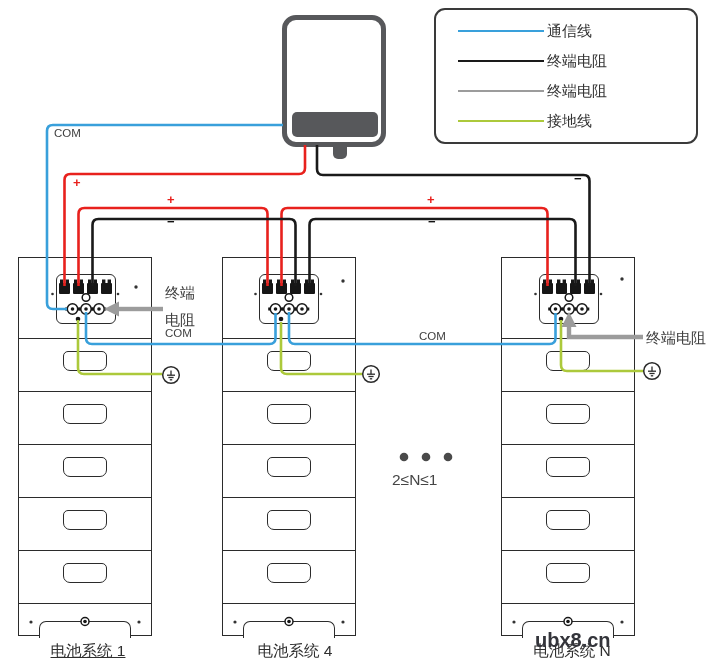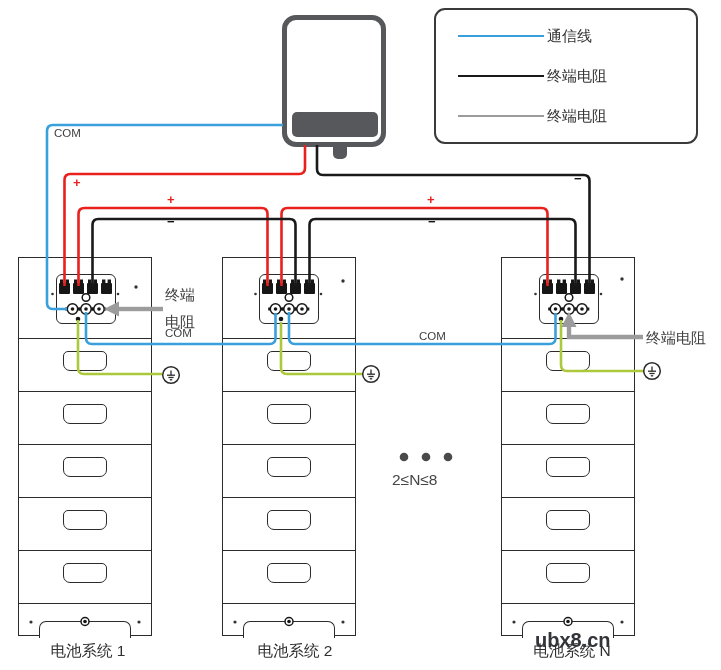--- a/index.html
+++ b/index.html
@@ -51,21 +51,21 @@
   .conn{fill:#fff;stroke:#161616;stroke-width:1.5px;}
   .dotc{fill:#161616;}
   .scrw{fill:#333;}
   .arrow{fill:var(--c-resistor);}
   .arrow-shaft{stroke:var(--c-resistor);stroke-width:4.4px;fill:none;}
   
   .lbl{position:absolute;white-space:nowrap;color:var(--c-text);}
   .lbl-com{font-size:11.5px;}
   .sign{font-size:13px;font-weight:bold;line-height:10px;}
   .sign-pos{color:var(--c-positive);} .sign-neg{color:#111;}
-  .tr-two{left:165px;top:281px;font-size:15px;line-height:27px;}
+  .tr-two{left:165px;top:281px;font-size:15px;line-height:27px;font-family:Liberation Mono, monospace;}
   .tr-one{left:646px;top:329px;font-size:15px;}
   .range-lbl{left:392px;top:471px;font-size:15.5px;color:#454545;}
   .batt-lbl{top:641px;width:140px;text-align:center;font-size:15.5px;color:#2f2f2f;}
   .watermark{left:535px;top:629px;font-size:20px;font-weight:bold;color:#33343A;}
 </style>
 </head>
 <body>
 
 <div id="stage">
 
@@ -75,20 +75,24 @@
       <span class="lg-label">通信线</span>
     </div>
     <div class="lg-row">
       <span class="lg-line lg-neg"></span>
       <span class="lg-label">终端电阻</span>
     </div>
     <div class="lg-row">
       <span class="lg-line lg-res"></span>
       <span class="lg-label">终端电阻</span>
     </div>
+    <div class="lg-row">
+      <span class="lg-line lg-gnd"></span>
+      <span class="lg-label">接地线</span>
+    </div>
   </div>
 
   <div id="inverter" class="abs"></div>
   <div id="inverter-display" class="abs"></div>
   <div id="inverter-gland" class="abs"></div>
 
   <div class="abs tower t1">
     <div class="tbox topbox"></div>
     <div class="tbox mod1">
         <div class="handle"></div>
@@ -358,19 +362,19 @@
   <span class="lbl sign sign-pos" style="left:427px;top:195px;">+</span>
   <span class="lbl sign sign-neg" style="left:167px;top:217px;">−</span>
   <span class="lbl sign sign-neg" style="left:428px;top:217px;">−</span>
   <span class="lbl sign sign-neg" style="left:574px;top:174px;">−</span>
 
   <span class="lbl tr-two"><span>终端</span><br><span>电阻</span></span>
   <span class="lbl lbl-com" style="left:165px;top:327px;">COM</span>
   <span class="lbl lbl-com" style="left:419px;top:330px;">COM</span>
   <span class="lbl tr-one">终端电阻</span>
 
-  <span class="lbl range-lbl">2≤N≤8</span>
-
-  <span class="lbl batt-lbl" style="left:18px;">电池系统 1</span>
-  <span class="lbl batt-lbl" style="left:225px;">电池系统 2</span>
+  <span class="lbl range-lbl">2≤N≤1</span>
+
+  <span class="lbl batt-lbl" style="left:18px;text-decoration:underline;">电池系统 1</span>
+  <span class="lbl batt-lbl" style="left:225px;">电池系统 4</span>
   <span class="lbl batt-lbl" style="left:502px;">电池系统 N</span>
   <span class="lbl watermark">ubx8.cn</span>
 </div>
 
 </body></html>

